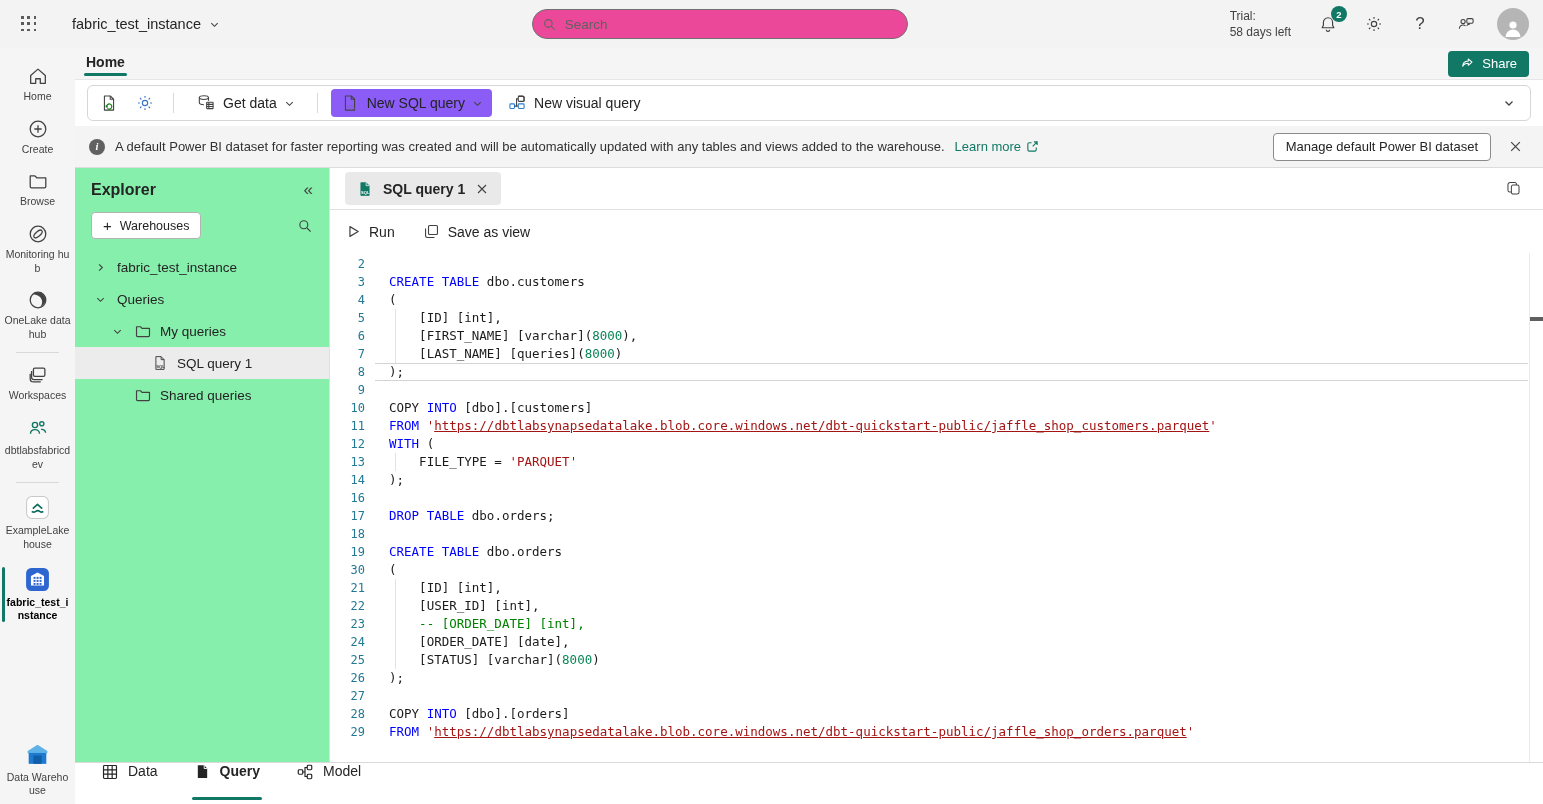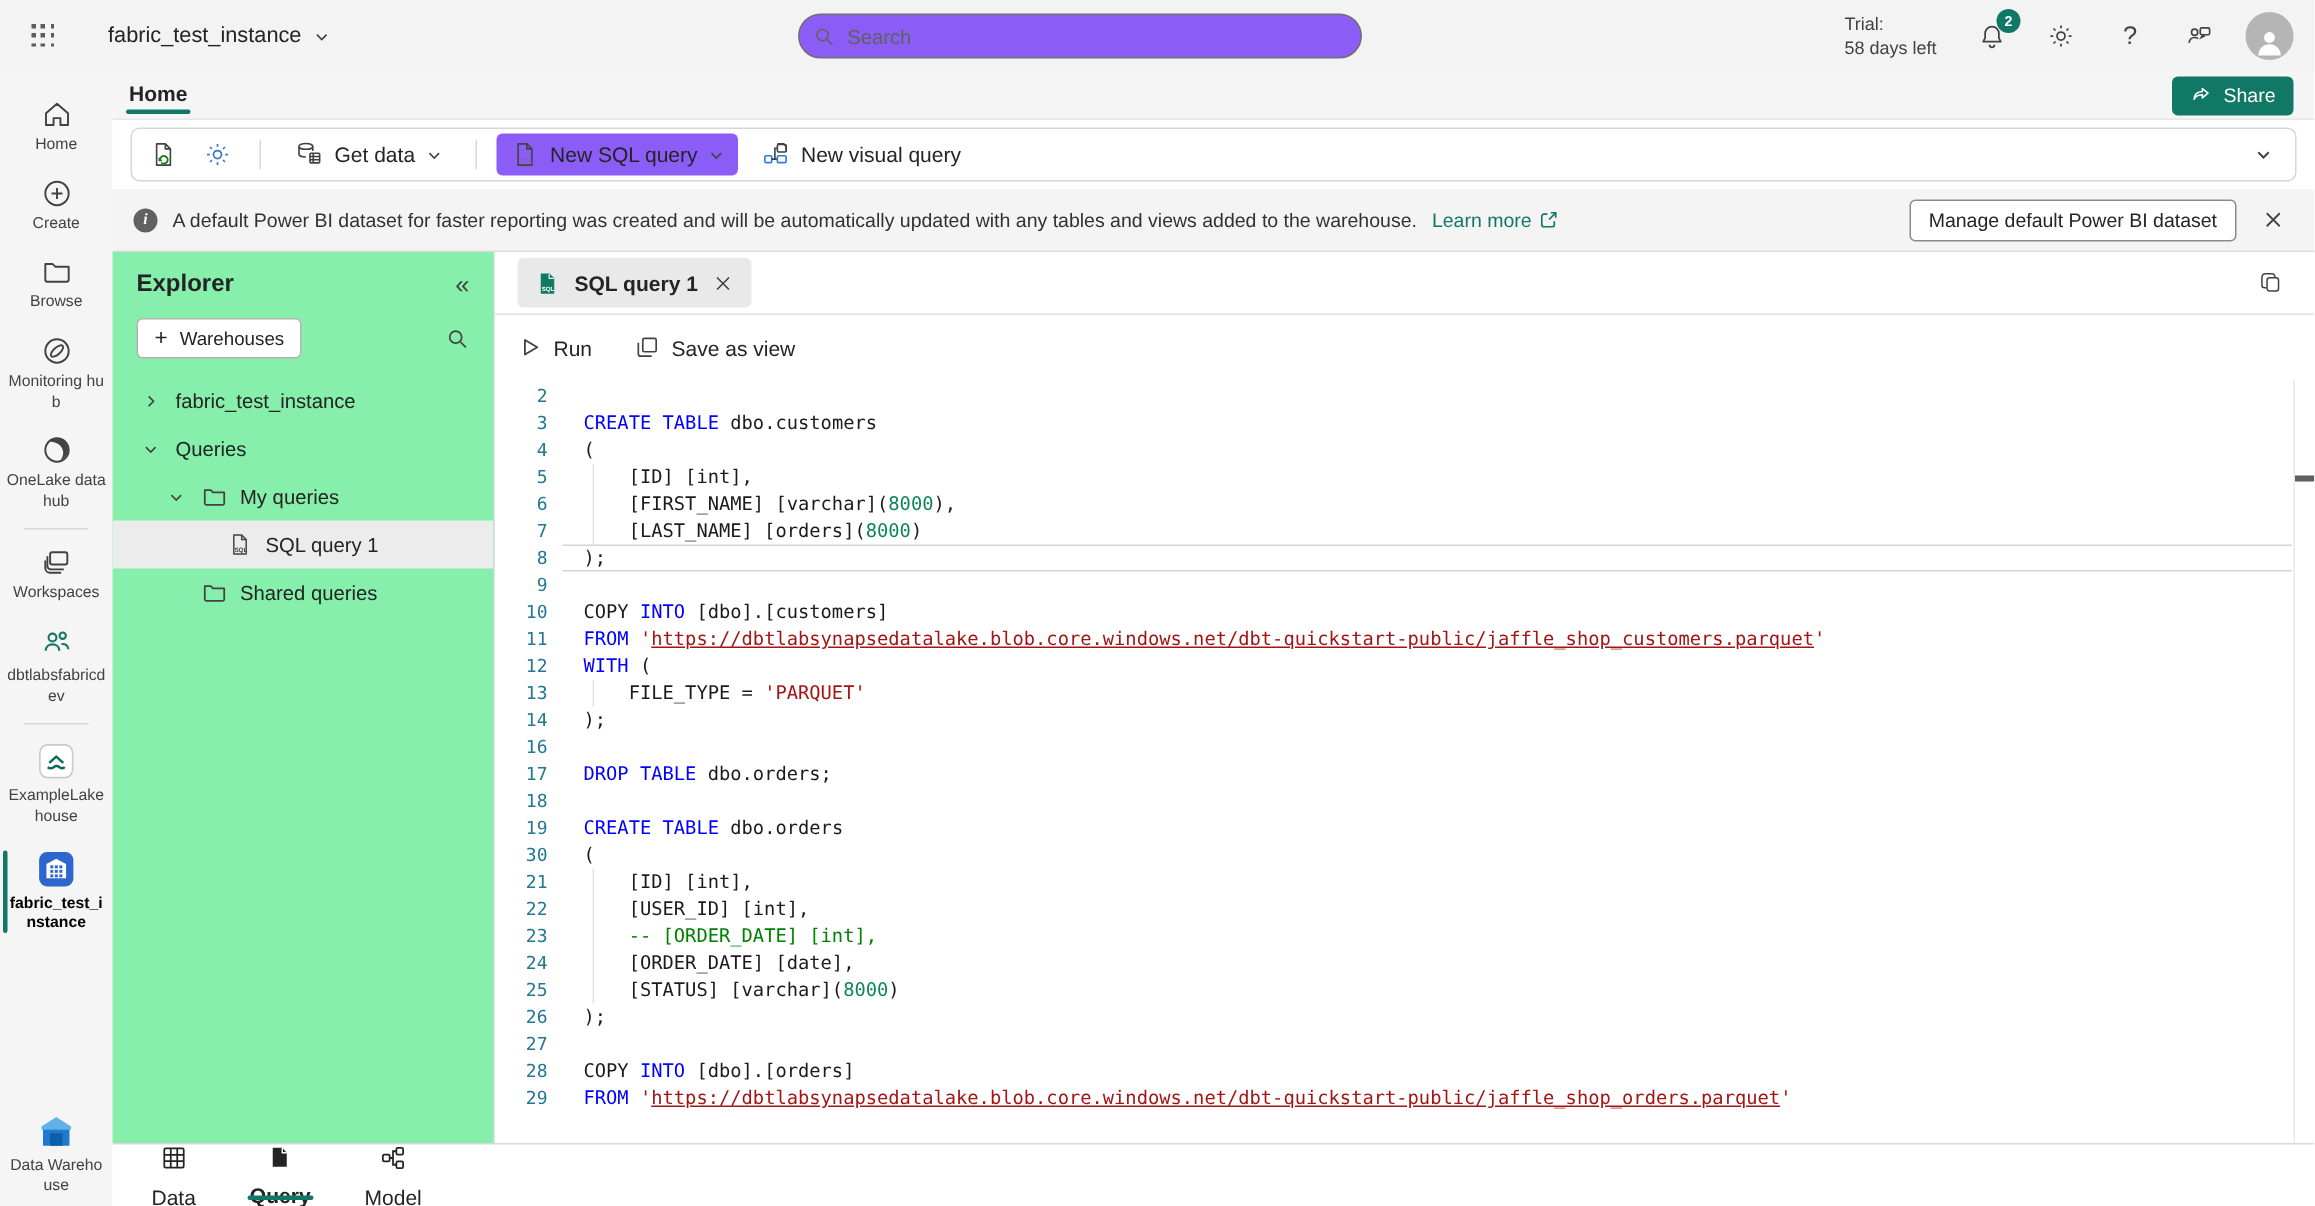--- a/index.html
+++ b/index.html
@@ -11,21 +11,21 @@
   html,body{width:1543px;height:804px;overflow:hidden;background:#fff;
     font-family:"Liberation Sans",sans-serif;color:#242424;}
   .app{display:flex;flex-direction:column;height:100%;}
 
   
   .top-bar{height:48px;background:#f3f3f3;display:flex;align-items:center;padding:0 14px;flex-shrink:0;}
   .waffle{width:30px;height:30px;display:flex;align-items:center;justify-content:center;cursor:pointer;}
   .waffle-grid{width:16px;height:16px;display:grid;grid-template-columns:repeat(3,1fr);grid-template-rows:repeat(3,1fr);gap:3px;}
   .waffle-grid i{background:#5c5c5c;width:2.5px;height:2.5px;}
   .ws-name{margin-left:28px;font-size:14.5px;display:flex;align-items:center;gap:8px;cursor:pointer;}
-  .search-box{margin:0 auto;width:376px;height:30px;background:#8b5cf6;border:1px solid #707070;border-radius:15px;
+  .search-box{margin:0 auto;width:376px;height:30px;background:#ec4899;border:1px solid #707070;border-radius:15px;
     display:flex;align-items:center;padding:0 9px;gap:8px;}
   .search-box input{border:none;outline:none;flex:1;font-size:13.5px;font-family:inherit;color:#242424;background:transparent;}
   .search-box input::placeholder{color:#616161;}
   .top-right{display:flex;align-items:center;gap:16px;margin-left:10px;}
   .trial{font-size:12px;color:#424242;line-height:1.35;margin-right:6px;}
   .icon-btn{width:30px;height:30px;display:flex;align-items:center;justify-content:center;cursor:pointer;position:relative;border-radius:4px;}
   .badge{position:absolute;top:-3px;right:-4px;min-width:16px;height:16px;border-radius:8px;background:var(--accent);
     color:#fff;font-size:9.5px;display:flex;align-items:center;justify-content:center;padding:0 4px;font-weight:bold;}
   .qmark{font-size:17px;color:#424242;}
   .avatar{width:32px;height:32px;border-radius:50%;background:#b5b5b5;display:flex;align-items:flex-end;justify-content:center;overflow:hidden;cursor:pointer;}
@@ -104,21 +104,21 @@
   .code-line.ind .code-text::before{content:'';position:absolute;left:6px;top:0;bottom:0;width:1px;background:#e3e3e3;}
   .code-line.current::after{content:'';position:absolute;left:45px;right:0;top:0;bottom:0;
     border-top:1px solid #d4d4d4;border-bottom:1px solid #d4d4d4;pointer-events:none;}
   .tk-p{color:#1b1b1b}.tk-k{color:var(--kw)}.tk-s{color:var(--str)}
   .tk-u{color:var(--str);text-decoration:underline}.tk-n{color:var(--num)}.tk-c{color:var(--com)}
   .ruler{position:absolute;top:0;right:0;bottom:0;width:14px;border-left:1px solid #eaeaea;}
   .ruler-mark{position:absolute;top:64px;left:0;right:0;height:4px;background:#5f5f5f;}
 
   
   .bottom-bar{height:42px;border-top:1px solid #d9d9d9;display:flex;align-items:center;gap:36px;padding-left:26px;flex-shrink:0;background:#fff;}
-  .btab{position:relative;height:100%;display:flex;align-items:center;gap:9px;font-size:14px;cursor:pointer;flex-direction:column;}
+  .btab{position:relative;height:100%;display:flex;gap:9px;font-size:14px;cursor:pointer;}
   .btab.active{font-weight:bold;}
   .btab.active::after{content:'';position:absolute;bottom:4px;left:-2px;right:-2px;height:3px;background:var(--accent);border-radius:2px;}
 
   svg{display:block;}
 </style>
 </head>
 <body>
 
 <div class="app">
 
@@ -540,21 +540,21 @@
           </div>
           <div class="code-wrap" id="code">
             <div class="ruler">
               <div class="ruler-mark"></div>
             </div>
           <div class="code-line"><span class="ln">2</span><span class="code-text"></span></div>
               <div class="code-line"><span class="ln">3</span><span class="code-text"><span class="tk-k">CREATE</span><span class="tk-p"> </span><span class="tk-k">TABLE</span><span class="tk-p"> dbo.customers</span></span></div>
               <div class="code-line"><span class="ln">4</span><span class="code-text"><span class="tk-p">(</span></span></div>
               <div class="code-line ind"><span class="ln">5</span><span class="code-text"><span class="tk-p">    [ID] [int],</span></span></div>
               <div class="code-line ind"><span class="ln">6</span><span class="code-text"><span class="tk-p">    [FIRST_NAME] [varchar](</span><span class="tk-n">8000</span><span class="tk-p">),</span></span></div>
-              <div class="code-line ind"><span class="ln">7</span><span class="code-text"><span class="tk-p">    [LAST_NAME] [orders](</span><span class="tk-n">8000</span><span class="tk-p">)</span></span></div>
+              <div class="code-line ind"><span class="ln">7</span><span class="code-text"><span class="tk-p">    [LAST_NAME] [queries](</span><span class="tk-n">8000</span><span class="tk-p">)</span></span></div>
               <div class="code-line current"><span class="ln">8</span><span class="code-text"><span class="tk-p">);</span></span></div>
               <div class="code-line"><span class="ln">9</span><span class="code-text"></span></div>
               <div class="code-line"><span class="ln">10</span><span class="code-text"><span class="tk-p">COPY </span><span class="tk-k">INTO</span><span class="tk-p"> [dbo].[customers]</span></span></div>
               <div class="code-line"><span class="ln">11</span><span class="code-text"><span class="tk-k">FROM</span><span class="tk-p"> </span><span class="tk-s">'</span><span class="tk-u">https://dbtlabsynapsedatalake.blob.core.windows.net/dbt-quickstart-public/jaffle_shop_customers.parquet</span><span class="tk-s">'</span></span></div>
               <div class="code-line"><span class="ln">12</span><span class="code-text"><span class="tk-k">WITH</span><span class="tk-p"> (</span></span></div>
               <div class="code-line ind"><span class="ln">13</span><span class="code-text"><span class="tk-p">    FILE_TYPE = </span><span class="tk-s">'PARQUET'</span></span></div>
               <div class="code-line"><span class="ln">14</span><span class="code-text"><span class="tk-p">);</span></span></div>
               <div class="code-line"><span class="ln">16</span><span class="code-text"></span></div>
               <div class="code-line"><span class="ln">17</span><span class="code-text"><span class="tk-k">DROP</span><span class="tk-p"> </span><span class="tk-k">TABLE</span><span class="tk-p"> dbo.orders;</span></span></div>
               <div class="code-line"><span class="ln">18</span><span class="code-text"></span></div>

